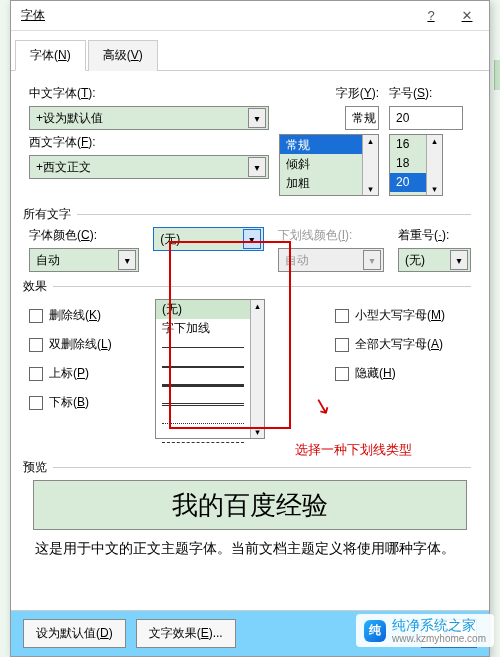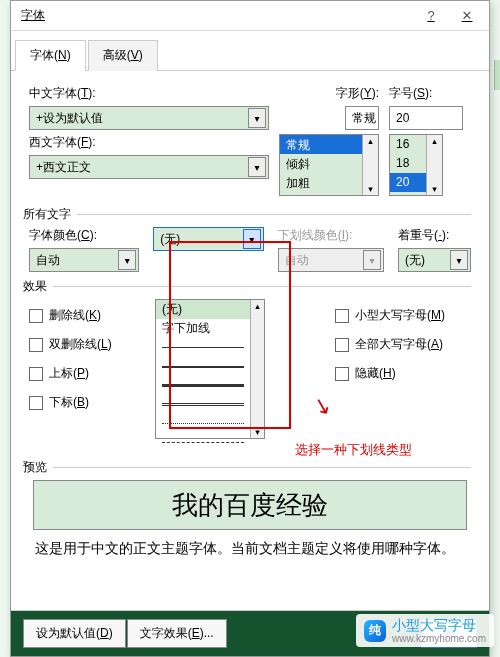--- a/index.html
+++ b/index.html
@@ -208,22 +208,22 @@
     font-size: 26px;
   }
   .note { padding: 2px 6px 10px 6px; font-size: 14px; }
   .footer {
     position: absolute;
     left: 0; right: 0; bottom: 0;
     padding: 8px 12px 8px 12px;
     border-top: 1px solid #ccc;
     display: flex;
     align-items: center;
-    gap: 1px;
-    background: #14532d;
+    gap: 10px;
+    background: #7dd3fc;
   }
   .btn {
     border: 1px solid #888;
     background: #f7f7f7;
     padding: 5px 12px;
     font-size: 12px;
   }
   .btn.primary {
     border: 1px solid #2f6fb3;
     color: #0a4b8a;
@@ -491,16 +491,16 @@
   <div class="redbox" style="left:158px; top:240px; width:122px; height:188px;"></div>
 
   <div class="arrow-annot" style="left:302px; top:392px; transform:rotate(15deg);">↘</div>
   <div class="annotation" style="left:284px; top:440px;">选择一种下划线类型</div>
 
 </div>
 
 <div class="watermark">
   <div class="wm-logo">纯</div>
   <div>
-    <span class="wm-text">小型大写字母</span>
+    <span class="wm-text">纯净系统之家</span>
     <span class="wm-sub">www.kzmyhome.com</span>
   </div>
 </div>
 
 </body></html>

